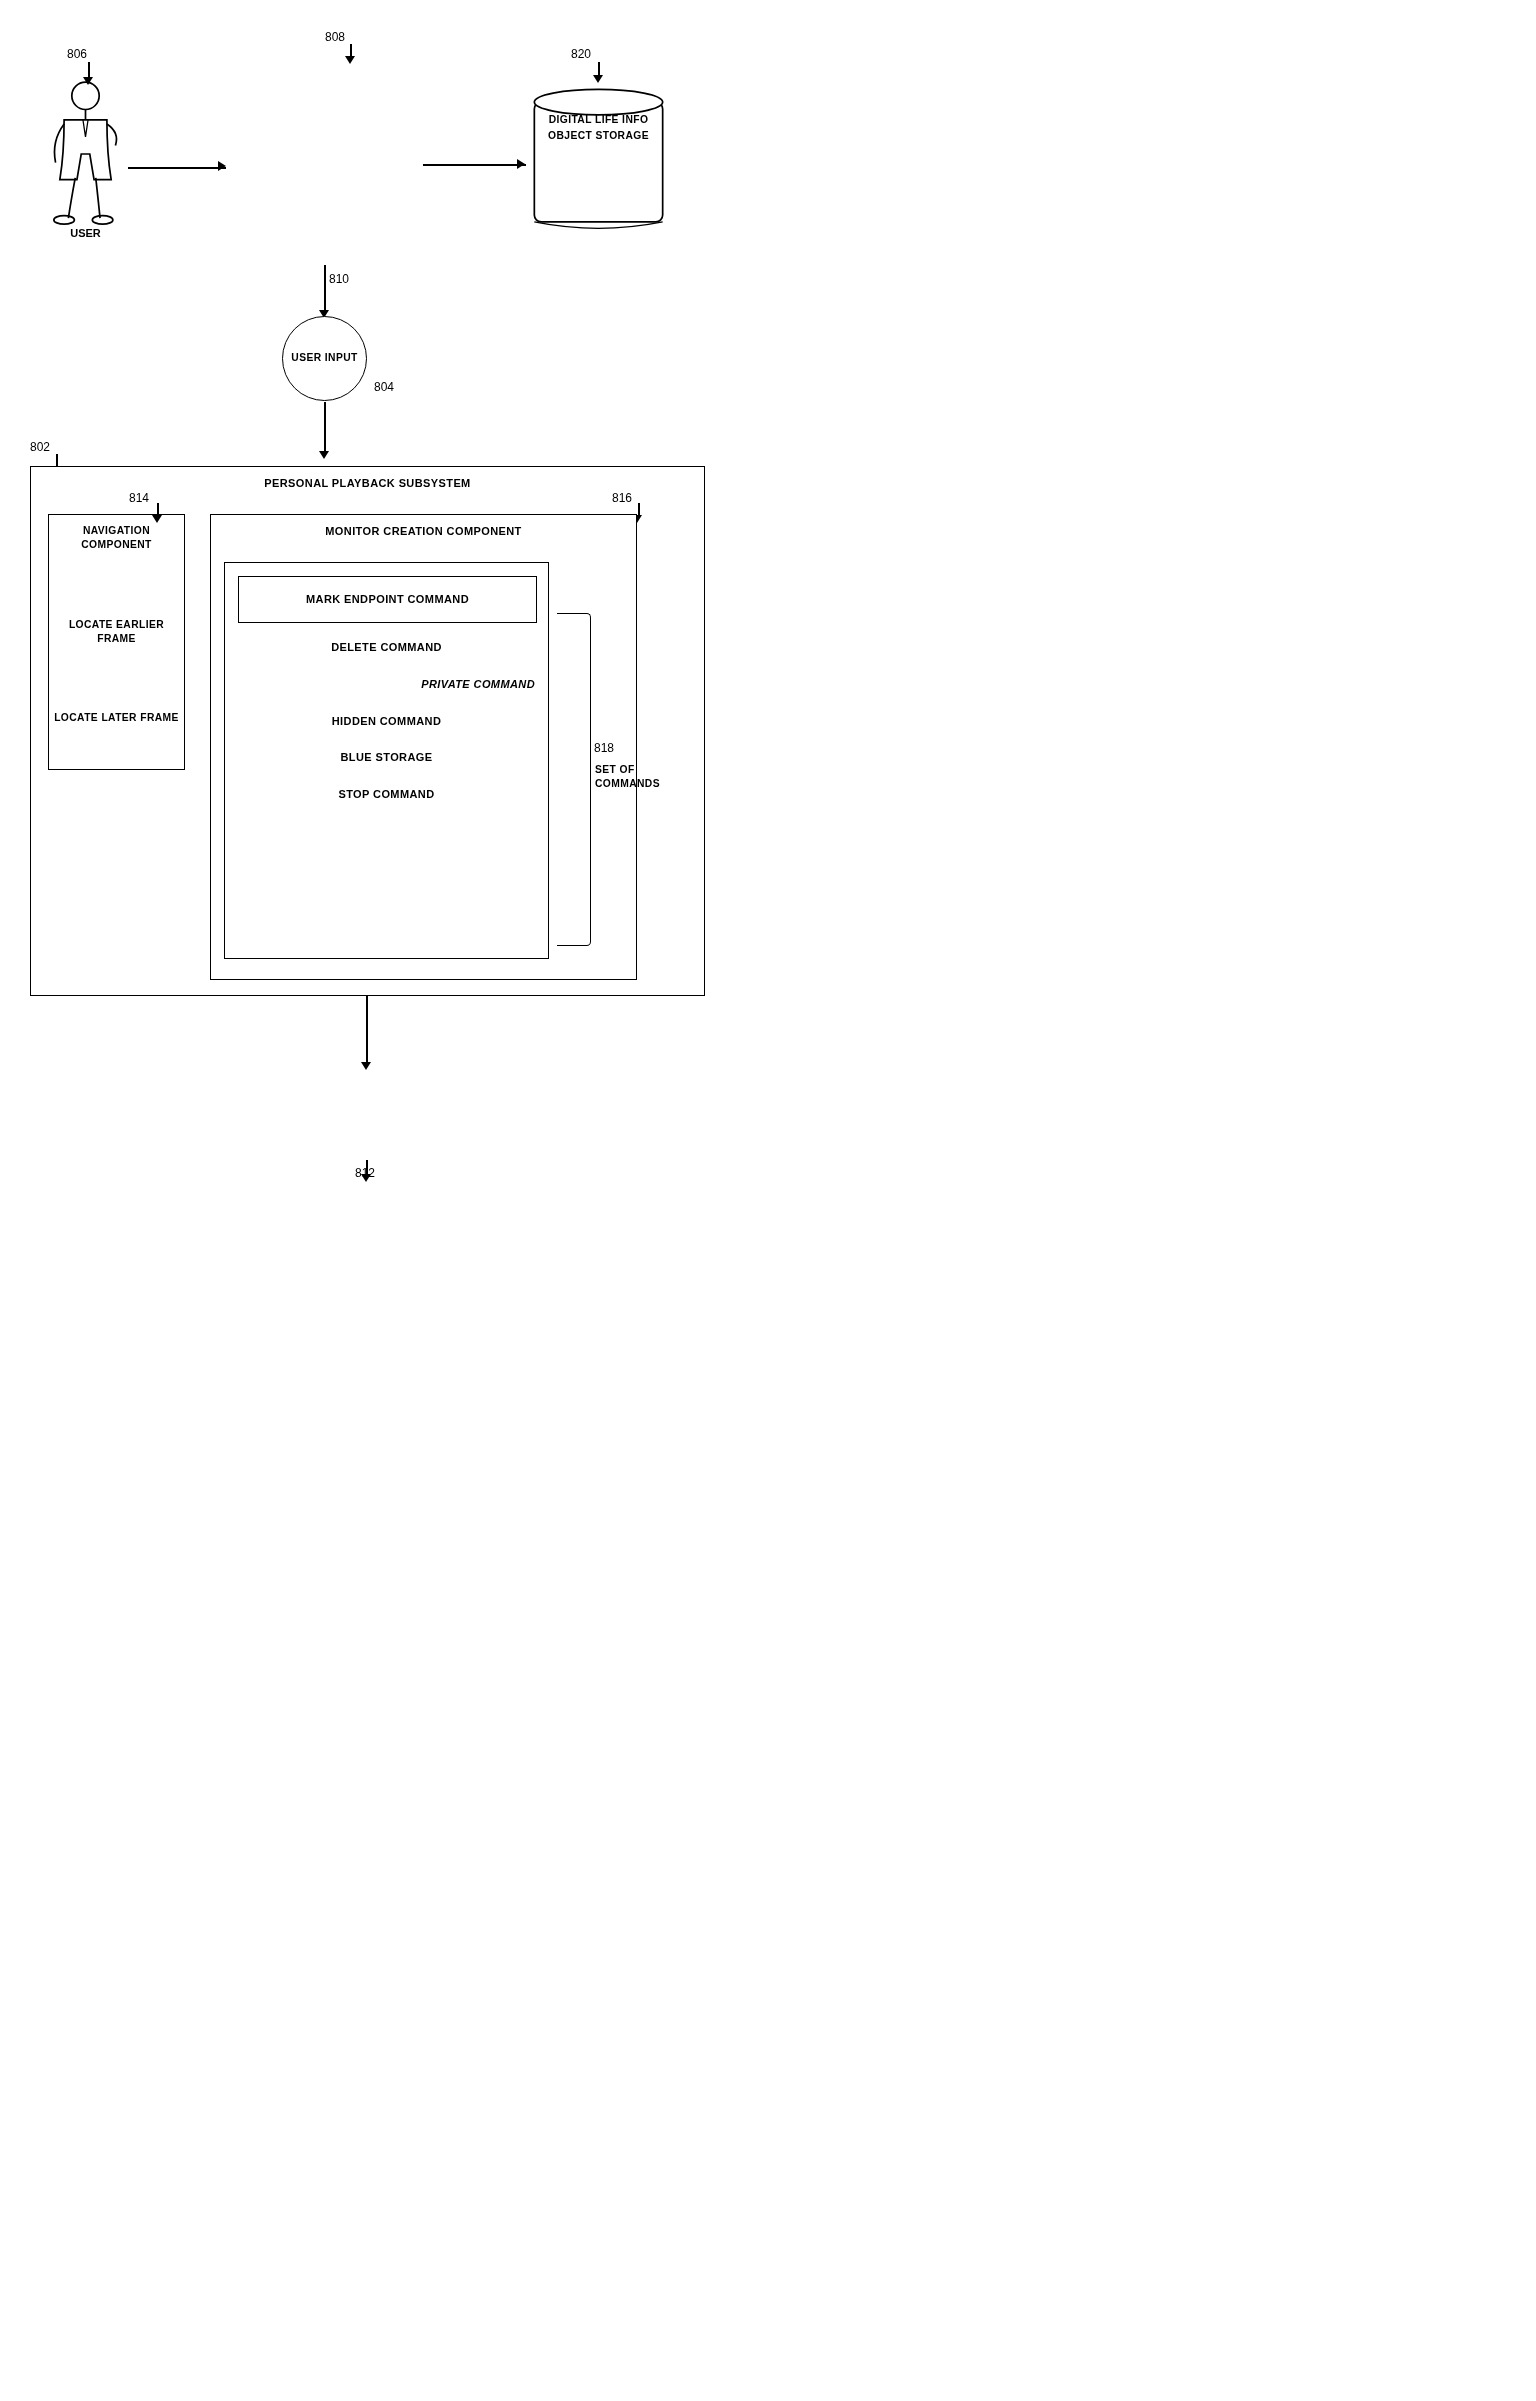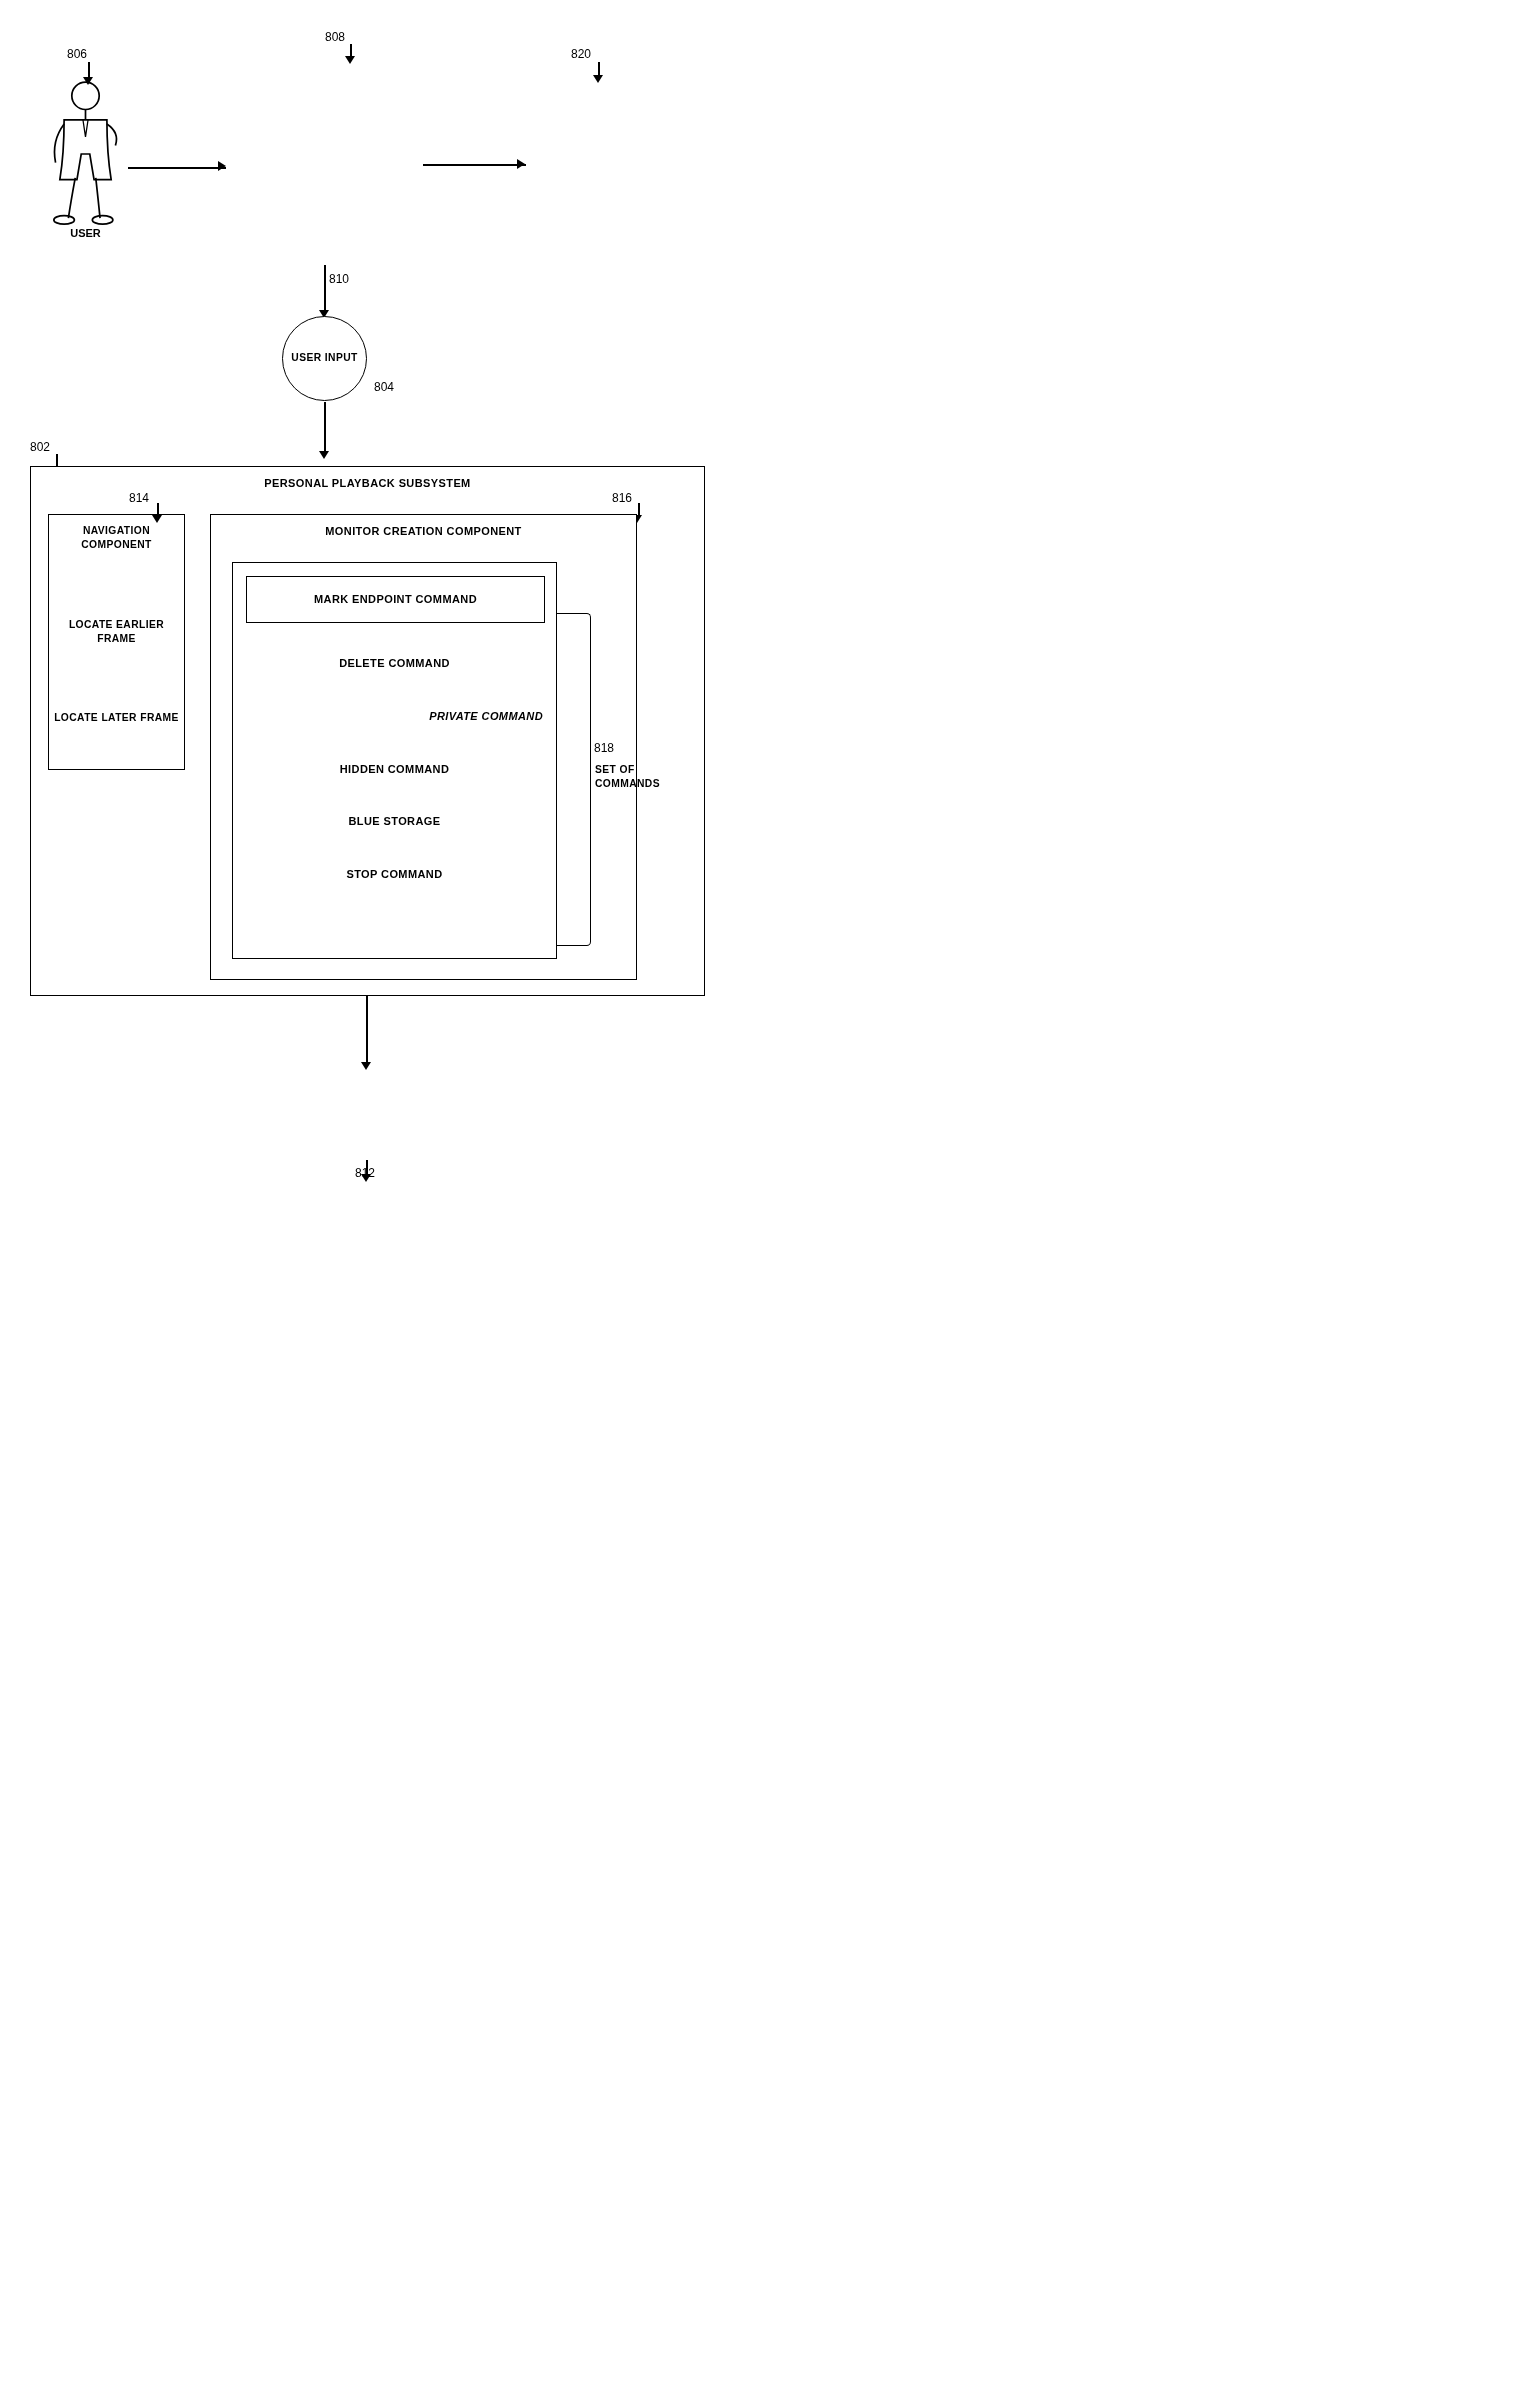--- a/index.html
+++ b/index.html
@@ -123,20 +123,35 @@
   <div style="position:absolute; left:324px; top:265px; width:1.7px; height:47px; background:#000;"></div>
   <div class="arrowhead arrowhead-down" style="position:absolute; left:319px; top:310px;"></div>
 
   <div style="position:absolute; left:423px; top:164px; width:103px; height:1.7px; background:#000;"></div>
   <div class="arrowhead arrowhead-right" style="position:absolute; left:517px; top:159px;"></div>
 
   <span class="ref" style="left:571px; top:47px;">820</span>
   <div style="position:absolute; left:598px; top:62px; width:1.7px; height:15.4px; background:#000;"></div>
   <div class="arrowhead arrowhead-down" style="position:absolute; left:593px; top:75px;"></div>
 
+  <div style="position:absolute; left:530px; top:85px; width:137px; height:154px;">
+    <svg width="137" height="154" viewBox="0 0 160 180">
+
+      <rect x="5" y="20" width="150" height="140" rx="8" ry="8" fill="none" stroke="#000" stroke-width="2"></rect>
+
+      <ellipse cx="80" cy="20" rx="75" ry="15" fill="white" stroke="#000" stroke-width="2"></ellipse>
+
+      <path d="M5 160 Q80 175 155 160" fill="none" stroke="#000" stroke-width="1.5"></path>
+    </svg>
+    <div style="position:absolute; top:26px; left:0; width:137px; text-align:center;">
+      <span class="box-label" style="font-size:10.3px; line-height:1.5;">DIGITAL LIFE
+INFO OBJECT
+STORAGE</span>
+    </div>
+  </div>
 
   <div class="circle" style="left:282px; top:316px; width:85px; height:85px;">
     <span class="box-label" style="font-size:10.3px;">USER
 INPUT</span>
   </div>
 
   <span class="ref" style="left:374px; top:380px;">804</span>
 
   <div style="position:absolute; left:324px; top:402px; width:1.7px; height:51px; background:#000;"></div>
   <div class="arrowhead arrowhead-down" style="position:absolute; left:319px; top:451px;"></div>
@@ -163,21 +178,21 @@
     <div style="position:absolute; left:126px; top:36px; width:1.7px; height:13.7px; background:#000;"></div>
     <div class="arrowhead arrowhead-down" style="position:absolute; left:121px; top:48px;"></div>
 
     <span class="ref" style="position:absolute; left:581px; top:24px;">816</span>
     <div style="position:absolute; left:607px; top:36px; width:1.7px; height:13.7px; background:#000;"></div>
     <div class="arrowhead arrowhead-down" style="position:absolute; left:601px; top:48px;"></div>
 
     <div class="box" style="position:absolute; left:179px; top:47px; width:427px; height:466px; padding:8.5px; align-items:flex-start; justify-content:flex-start;">
       <span class="box-label" style="width:100%; text-align:center; font-size:11px; margin-bottom:17px;">MONITOR CREATION COMPONENT</span>
 
-      <div class="box" style="position:absolute; left:13px; top:47px; width:325px; height:397px; padding:13px; align-items:flex-start; justify-content:flex-start; flex-direction:column; gap:16px;margin-left:8px;">
+      <div class="box" style="position:absolute; left:13px; top:47px; width:325px; height:397px; padding:13px; align-items:flex-start; justify-content:flex-start; flex-direction:column; gap:0;">
 
         <div class="box" style="position:relative; left:0; top:0; width:299px; height:47px; margin-bottom:17px;">
           <span class="box-label" style="font-size:11px;">MARK ENDPOINT COMMAND</span>
         </div>
 
         <span class="box-label" style="font-size:11px; width:100%; text-align:center; margin-bottom:21.4px; display:block;">DELETE COMMAND</span>
         <span class="box-label" style="font-size:11px; width:100%; text-align:right; margin-bottom:21.4px; display:block;font-style:italic;">PRIVATE COMMAND</span>
         <span class="box-label" style="font-size:11px; width:100%; text-align:center; margin-bottom:21.4px; display:block;">HIDDEN COMMAND</span>
         <span class="box-label" style="font-size:11px; width:100%; text-align:center; margin-bottom:21.4px; display:block;">BLUE STORAGE</span>
         <span class="box-label" style="font-size:11px; width:100%; text-align:center; display:block;">STOP COMMAND</span>

